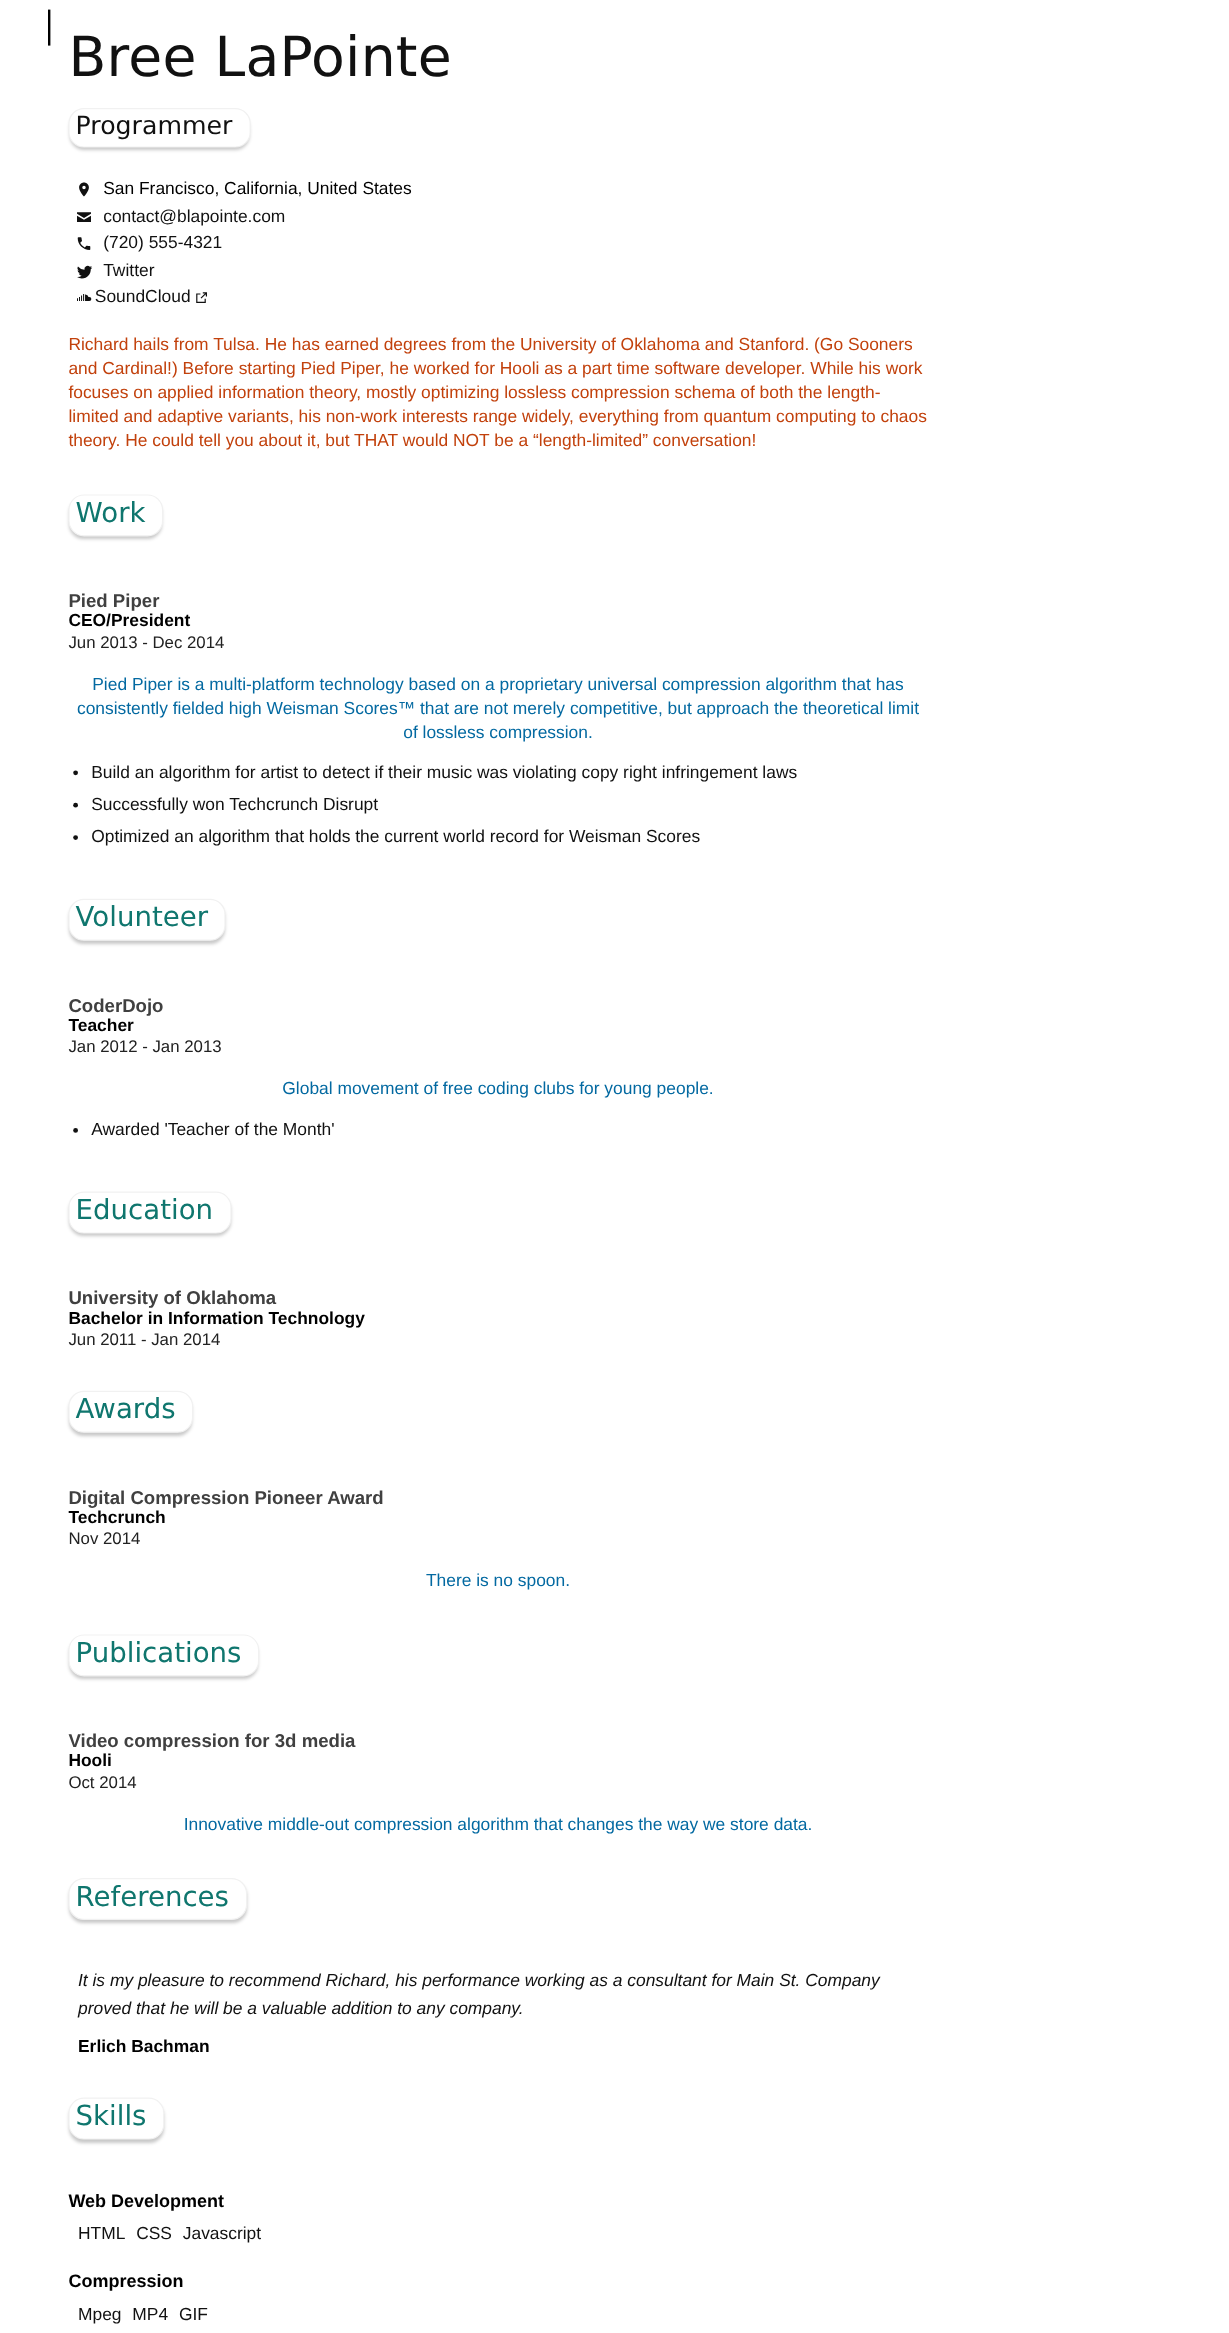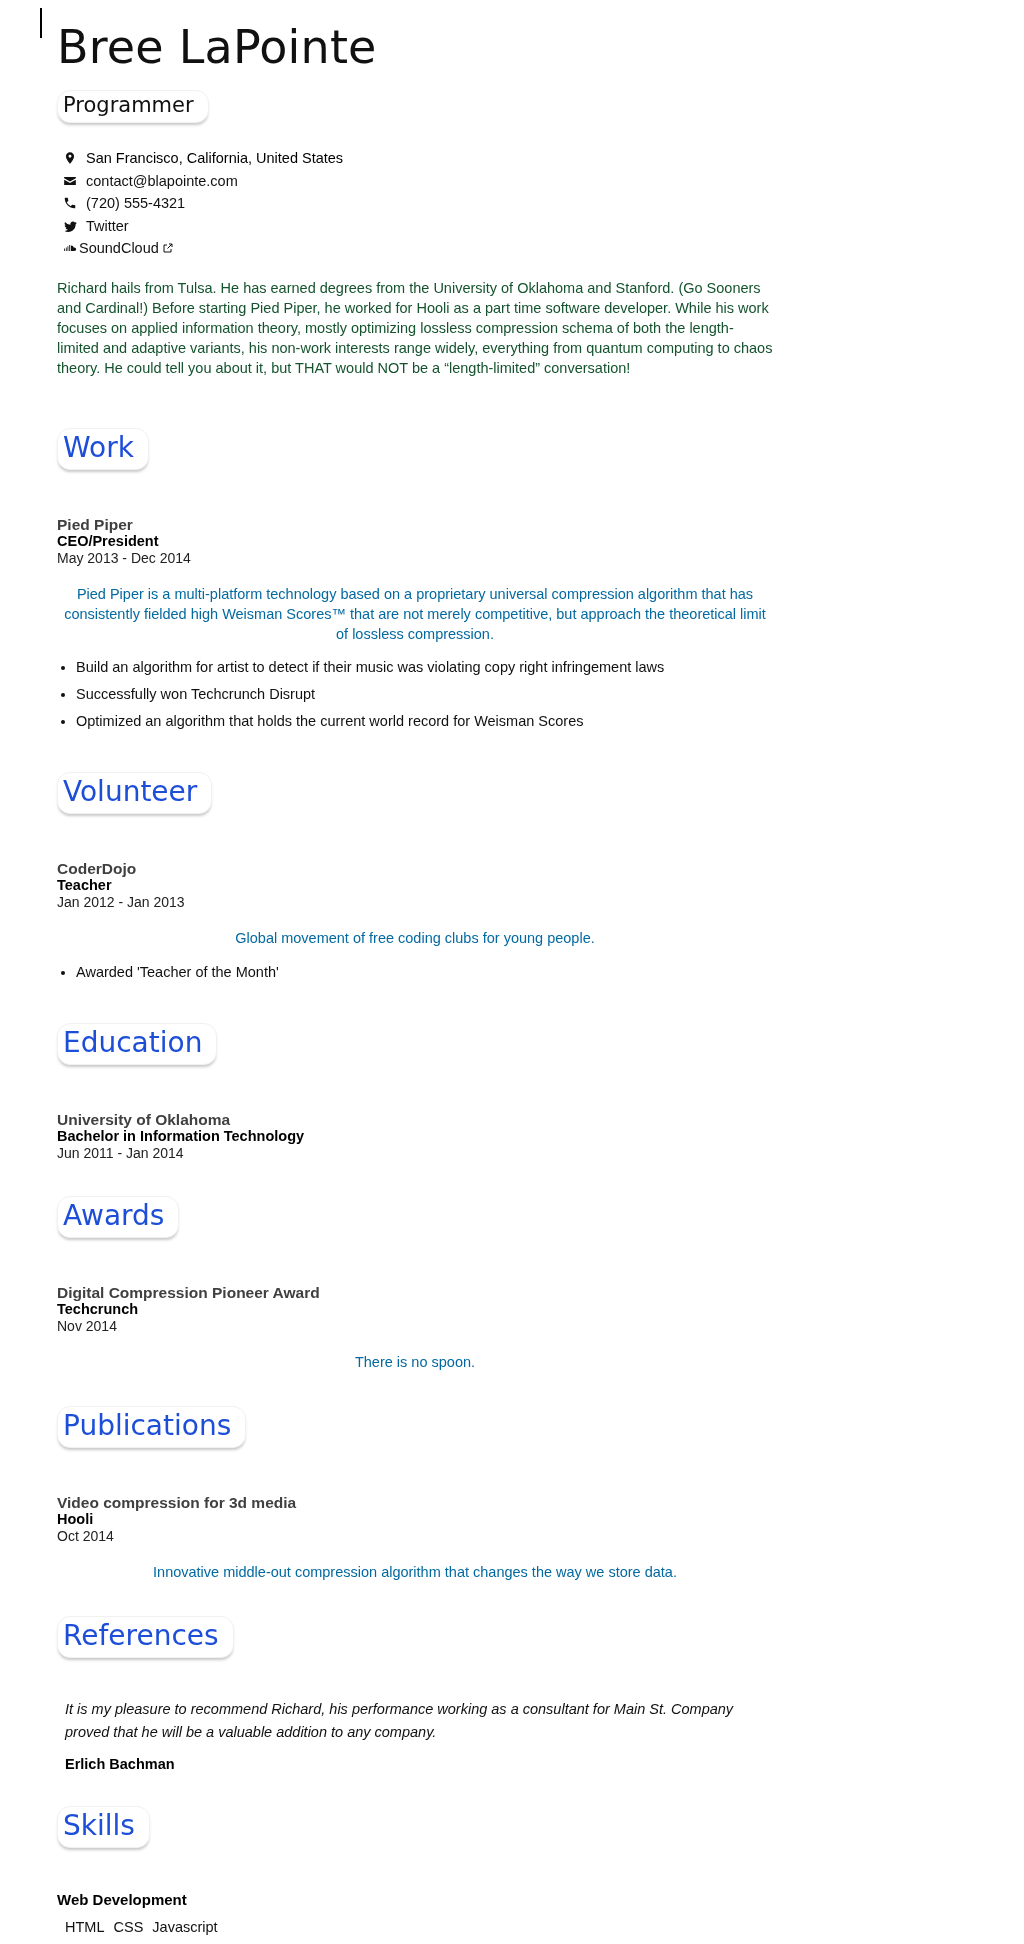--- a/index.html
+++ b/index.html
@@ -18,34 +18,34 @@
   .pill{
     display:inline-block;border:1px solid #f1f1f1;border-radius:13px;
     box-shadow:0 3px 3px -1px rgba(0,0,0,0.22);
     padding:2px 14px 5px 5px;background:#fff;
   }
   h2.label{
     font-family:"DejaVu Sans",sans-serif;font-weight:400;font-size:21px;
     margin:0 0 20px;color:#111;
   }
   h2.section{
-    font-family:"DejaVu Sans",sans-serif;font-weight:400;font-size:28px;
-    margin:34px 0 20px;color:#1d4ed8;
+    font-family:"DejaVu Sans",sans-serif;font-weight:400;font-size:23px;
+    margin:34px 0 20px;color:#0f766e;
   }
 
   ul.contact{list-style:none;margin:4px 0 16px;padding:0 0 0 5px;}
   ul.contact li{display:flex;align-items:center;margin:0;height:22.5px;}
   ul.contact .icn{width:15px;height:15px;flex:0 0 auto;display:inline-flex;align-items:center;justify-content:center;margin-right:9px;}
   ul.contact .icn svg{width:14px;height:14px;fill:#111;}
   ul.contact li.tight .icn{margin-right:2px;}
   ul.contact a{color:#111;text-decoration:none;}
   .ext-icn{width:13px;height:13px;margin-left:3px;display:inline-flex;}
   .ext-icn svg{width:12px;height:12px;fill:none;stroke:#111;stroke-width:2;}
 
-  p.summary{margin:18px 0 16px;line-height:1.38;color:#14532d;}
+  p.summary{margin:18px 0 0;line-height:1.38;color:#c2410c;}
 
   h3.item-name{font-size:15.5px;font-weight:700;margin:26px 0 0;line-height:17px;color:#404040;}
   h4.item-sub{font-size:14.5px;font-weight:700;margin:0;line-height:17px;color:#000;}
   .dates{font-size:14px;line-height:17px;color:#222;}
   p.item-summary{margin:17px 0 0;line-height:1.4;color:#0369a1;text-align:center;}
   ul.highlights{margin:13px 0 0;padding:0 0 0 19px;}
   ul.highlights li{margin:0 0 7px;line-height:1.38;color:#111;}
 
   blockquote.reference{font-style:italic;margin:20px 0 0 8px;line-height:1.6;color:#111;}
   .ref-name{font-weight:700;margin:11px 0 0 8px;color:#000;}
@@ -114,21 +114,21 @@
     </ul>
 
     <p class="summary">Richard hails from Tulsa. He has earned degrees from the University of Oklahoma and Stanford. (Go Sooners and Cardinal!) Before starting Pied Piper, he worked for Hooli as a part time software developer. While his work focuses on applied information theory, mostly optimizing lossless compression schema of both the length-limited and adaptive variants, his non-work interests range widely, everything from quantum computing to chaos theory. He could tell you about it, but THAT would NOT be a “length-limited” conversation!</p>
   </header>
 
   <section>
     <h2 class="section pill">Work</h2>
     <article>
       <h3 class="item-name">Pied Piper</h3>
       <h4 class="item-sub">CEO/President</h4>
-      <div class="dates">May 2013 - Dec 2014</div>
+      <div class="dates">Jun 2013 - Dec 2014</div>
       <p class="item-summary">Pied Piper is a multi-platform technology based on a proprietary universal compression algorithm that has consistently fielded high Weisman Scores™ that are not merely competitive, but approach the theoretical limit of lossless compression.</p>
       <ul class="highlights">
         <li>Build an algorithm for artist to detect if their music was violating copy right infringement laws</li>
         <li>Successfully won Techcrunch Disrupt</li>
         <li>Optimized an algorithm that holds the current world record for Weisman Scores</li>
       </ul>
     </article>
   </section>
 
   <section>

